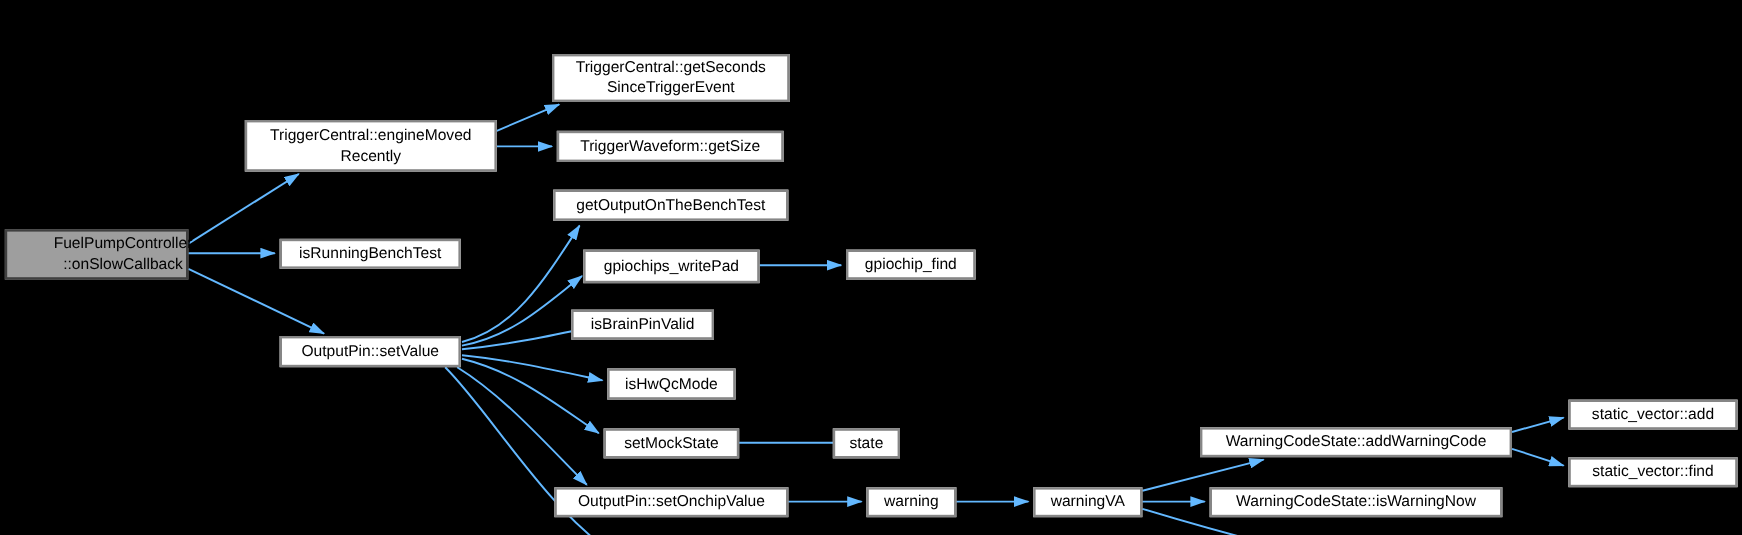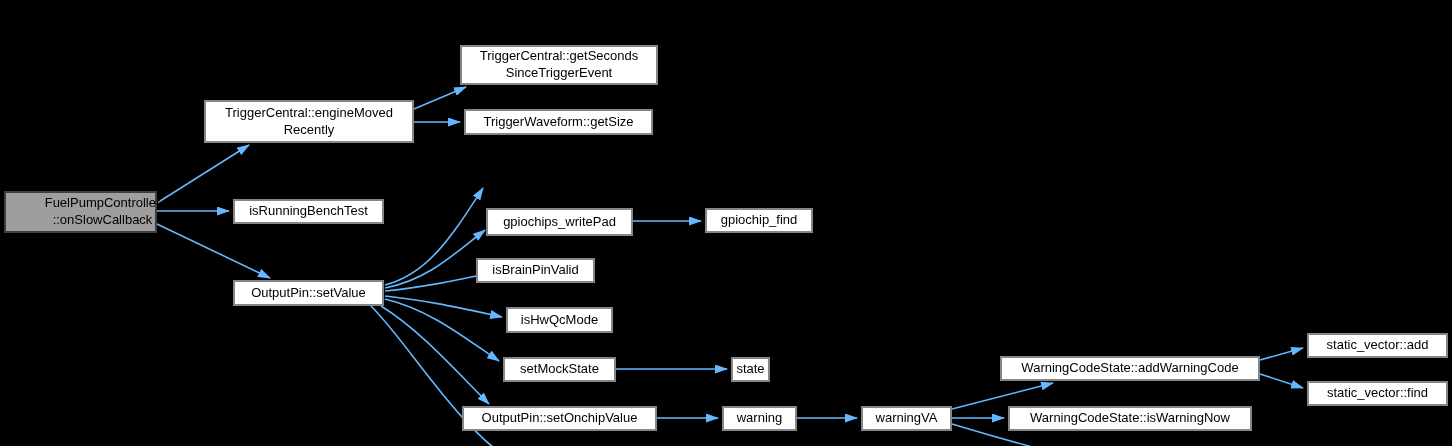--- a/index.html
+++ b/index.html
@@ -86,30 +86,31 @@
         <path d="M1260,320 L1303,308" class="edge" marker-end="url(#arrowhead)"></path>
         <path d="M1260,334 L1303,348" class="edge" marker-end="url(#arrowhead)"></path>
       </g>
   </svg>
 
 <div class="node" style="left: 460px; top: 5px; width: 198px; height: 40px;">TriggerCentral::getSeconds
 SinceTriggerEvent</div>
     <div class="node" style="left: 204px; top: 60px; width: 210px; height: 43px;">TriggerCentral::engineMoved
 Recently</div>
     <div class="node" style="left: 464px; top: 69px; width: 189px; height: 26px;">TriggerWaveform::getSize</div>
+    <div class="node" style="left: 461px; top: 118px; width: 196px; height: 26px;">getOutputOnTheBenchTest</div>
     <div class="node root" style="left: 4px; top: 151px; width: 153px; height: 42px;">FuelPumpController
 ::onSlowCallback</div>
     <div class="node" style="left: 233px; top: 159px; width: 151px; height: 25px; text-align: center;">isRunningBenchTest</div>
     <div class="node" style="left: 486px; top: 168px; width: 147px; height: 28px;">gpiochips_writePad</div>
     <div class="node" style="left: 705px; top: 168px; width: 108px; height: 25px;">gpiochip_find</div>
     <div class="node" style="left: 476px; top: 218px; width: 119px; height: 25px;">isBrainPinValid</div>
     <div class="node" style="left: 233px; top: 240px; width: 151px; height: 26px;">OutputPin::setValue</div>
     <div class="node" style="left: 506px; top: 267px; width: 107px; height: 26px;">isHwQcMode</div>
     <div class="node" style="left: 503px; top: 317px; width: 113px; height: 25px;">setMockState</div>
-    <div class="node" style="left: 731px; top: 317px; width: 39px; height: 25px;">state</div>
+    <div class="node" style="left: 694px; top: 317px; width: 56px; height: 25px;">state</div>
     <div class="node" style="left: 1000px; top: 316px; width: 260px; height: 25px;">WarningCodeState::addWarningCode</div>
     <div class="node" style="left: 1307px; top: 293px; width: 141px; height: 25px;">static_vector::add</div>
     <div class="node" style="left: 1307px; top: 341px; width: 141px; height: 25px;">static_vector::find</div>
     <div class="node" style="left: 462px; top: 366px; width: 195px; height: 25px;">OutputPin::setOnchipValue</div>
     <div class="node" style="left: 722px; top: 366px; width: 75px; height: 25px;">warning</div>
     <div class="node" style="left: 861px; top: 366px; width: 91px; height: 25px;">warningVA</div>
     <div class="node" style="left: 1008px; top: 366px; width: 244px; height: 25px;">WarningCodeState::isWarningNow</div>
     <div class="node" style="left: 1100px; top: 414px; width: 58px; height: 25px;">printf</div>
     <div class="node" style="left: 519px; top: 415px; width: 79px; height: 24px; border-radius: 10px;">UNUSED</div>
   </div>

